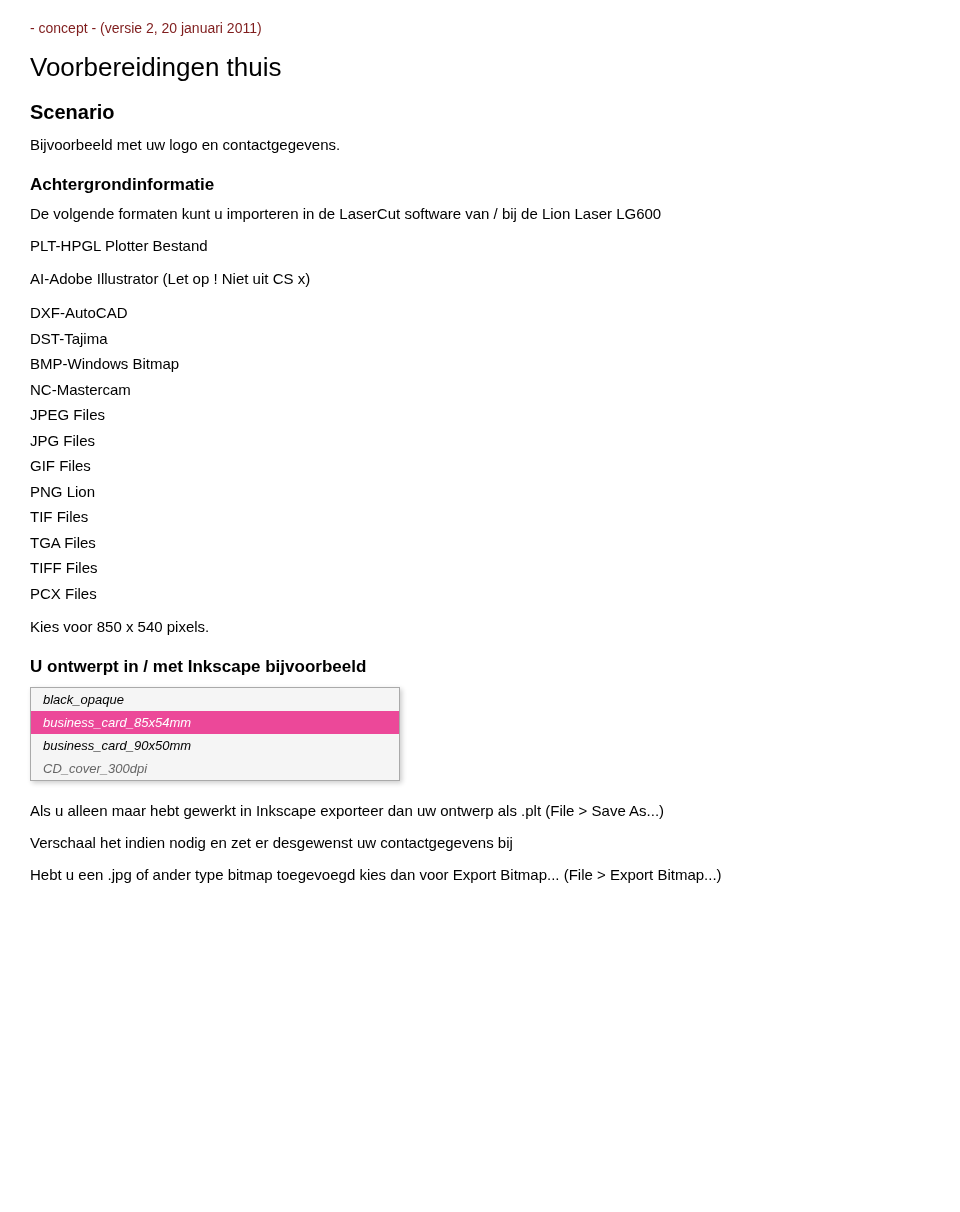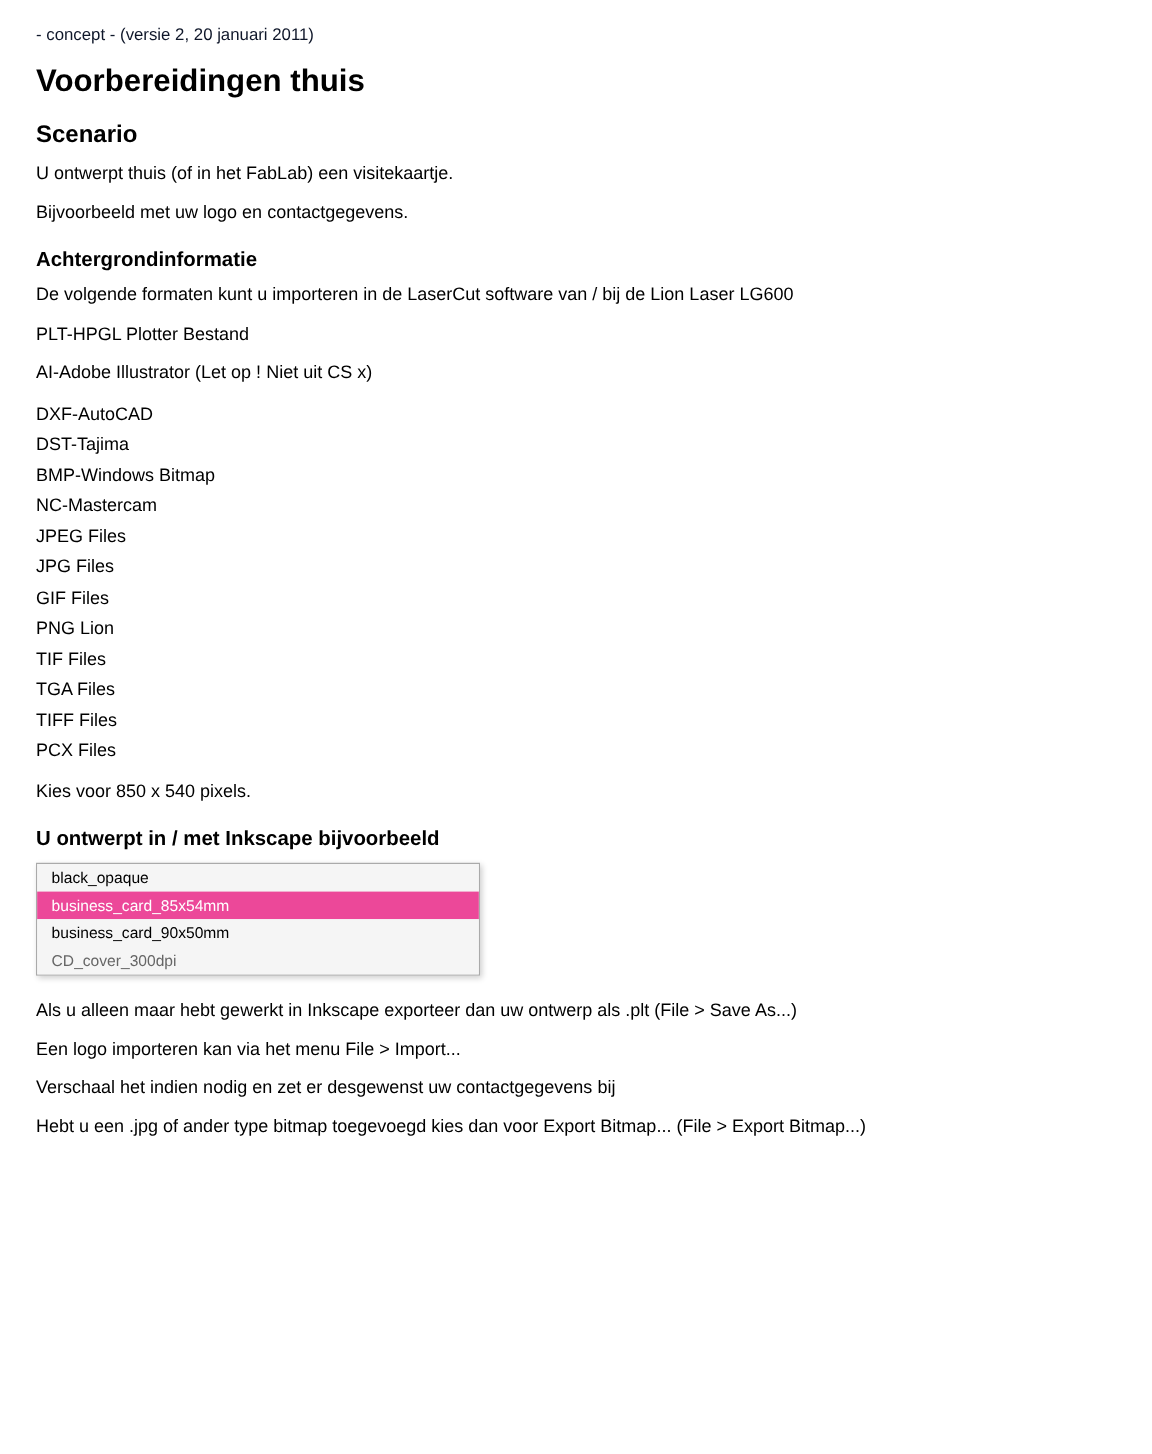--- a/index.html
+++ b/index.html
@@ -13,27 +13,27 @@
       font-family: Arial, Helvetica, sans-serif;
       font-size: 15px;
       color: #000000;
       padding: 20px 30px;
       width: 960px;
       min-height: 1212px;
     }
 
     .version-line {
       font-size: 14px;
-      color: #0f172a;
+      color: #7f1d1d;
       margin-bottom: 16px;
     }
 
     h1 {
       font-size: 26px;
-      font-weight: bold;
+      font-weight: normal;
       margin-bottom: 14px;
     }
 
     h2 {
       font-size: 20px;
       font-weight: bold;
       margin-bottom: 10px;
     }
 
     h3 {
@@ -70,20 +70,21 @@
       font-size: 13px;
       background: #f5f5f5;
       box-shadow: 2px 2px 5px rgba(0,0,0,0.2);
     }
 
     .menu-item {
       padding: 4px 12px;
       cursor: pointer;
       color: #000;
       background: #f5f5f5;
+      font-style: italic;
     }
 
     .menu-item.selected {
       background: #ec4899;
       color: #ffffff;
     }
 
     .menu-item.partial {
       color: #666;
     }
@@ -97,21 +98,20 @@
 <body>
 
 <div class="version-line">- concept - (versie 2, 20 januari 2011)</div>
 
 <div class="section">
   <h1>Voorbereidingen thuis</h1>
 </div>
 
 <div class="section">
   <h2>Scenario</h2>
-  <p>U ontwerpt thuis (of in het FabLab) een visitekaartje.</p>
   <p>Bijvoorbeeld met uw logo en contactgegevens.</p>
 </div>
 
 <div class="section">
   <h3>Achtergrondinformatie</h3>
   <p>De volgende formaten kunt u importeren in de LaserCut software van / bij de Lion Laser LG600</p>
   <p>PLT-HPGL Plotter Bestand</p>
   <p>
     <span>AI-Adobe Illustrator (Let op !</span>
     <span>Niet uit CS x)</span>
@@ -141,16 +141,15 @@
   <div class="inkscape-menu-mock">
     <div class="menu-item">black_opaque</div>
     <div class="menu-item selected">business_card_85x54mm</div>
     <div class="menu-item">business_card_90x50mm</div>
     <div class="menu-item partial">CD_cover_300dpi</div>
   </div>
 </div>
 
 <div class="bottom-text">
   <p>Als u alleen maar hebt gewerkt in Inkscape exporteer dan uw ontwerp als .plt (File &gt; Save As...)</p>
-  <p>Een logo importeren kan via het menu File &gt; Import...</p>
   <p>Verschaal het indien nodig en zet er desgewenst uw contactgegevens bij</p>
   <p>Hebt u een .jpg of ander type bitmap toegevoegd kies dan voor Export Bitmap... (File &gt; Export Bitmap...)</p>
 </div>
 
 </body></html>

